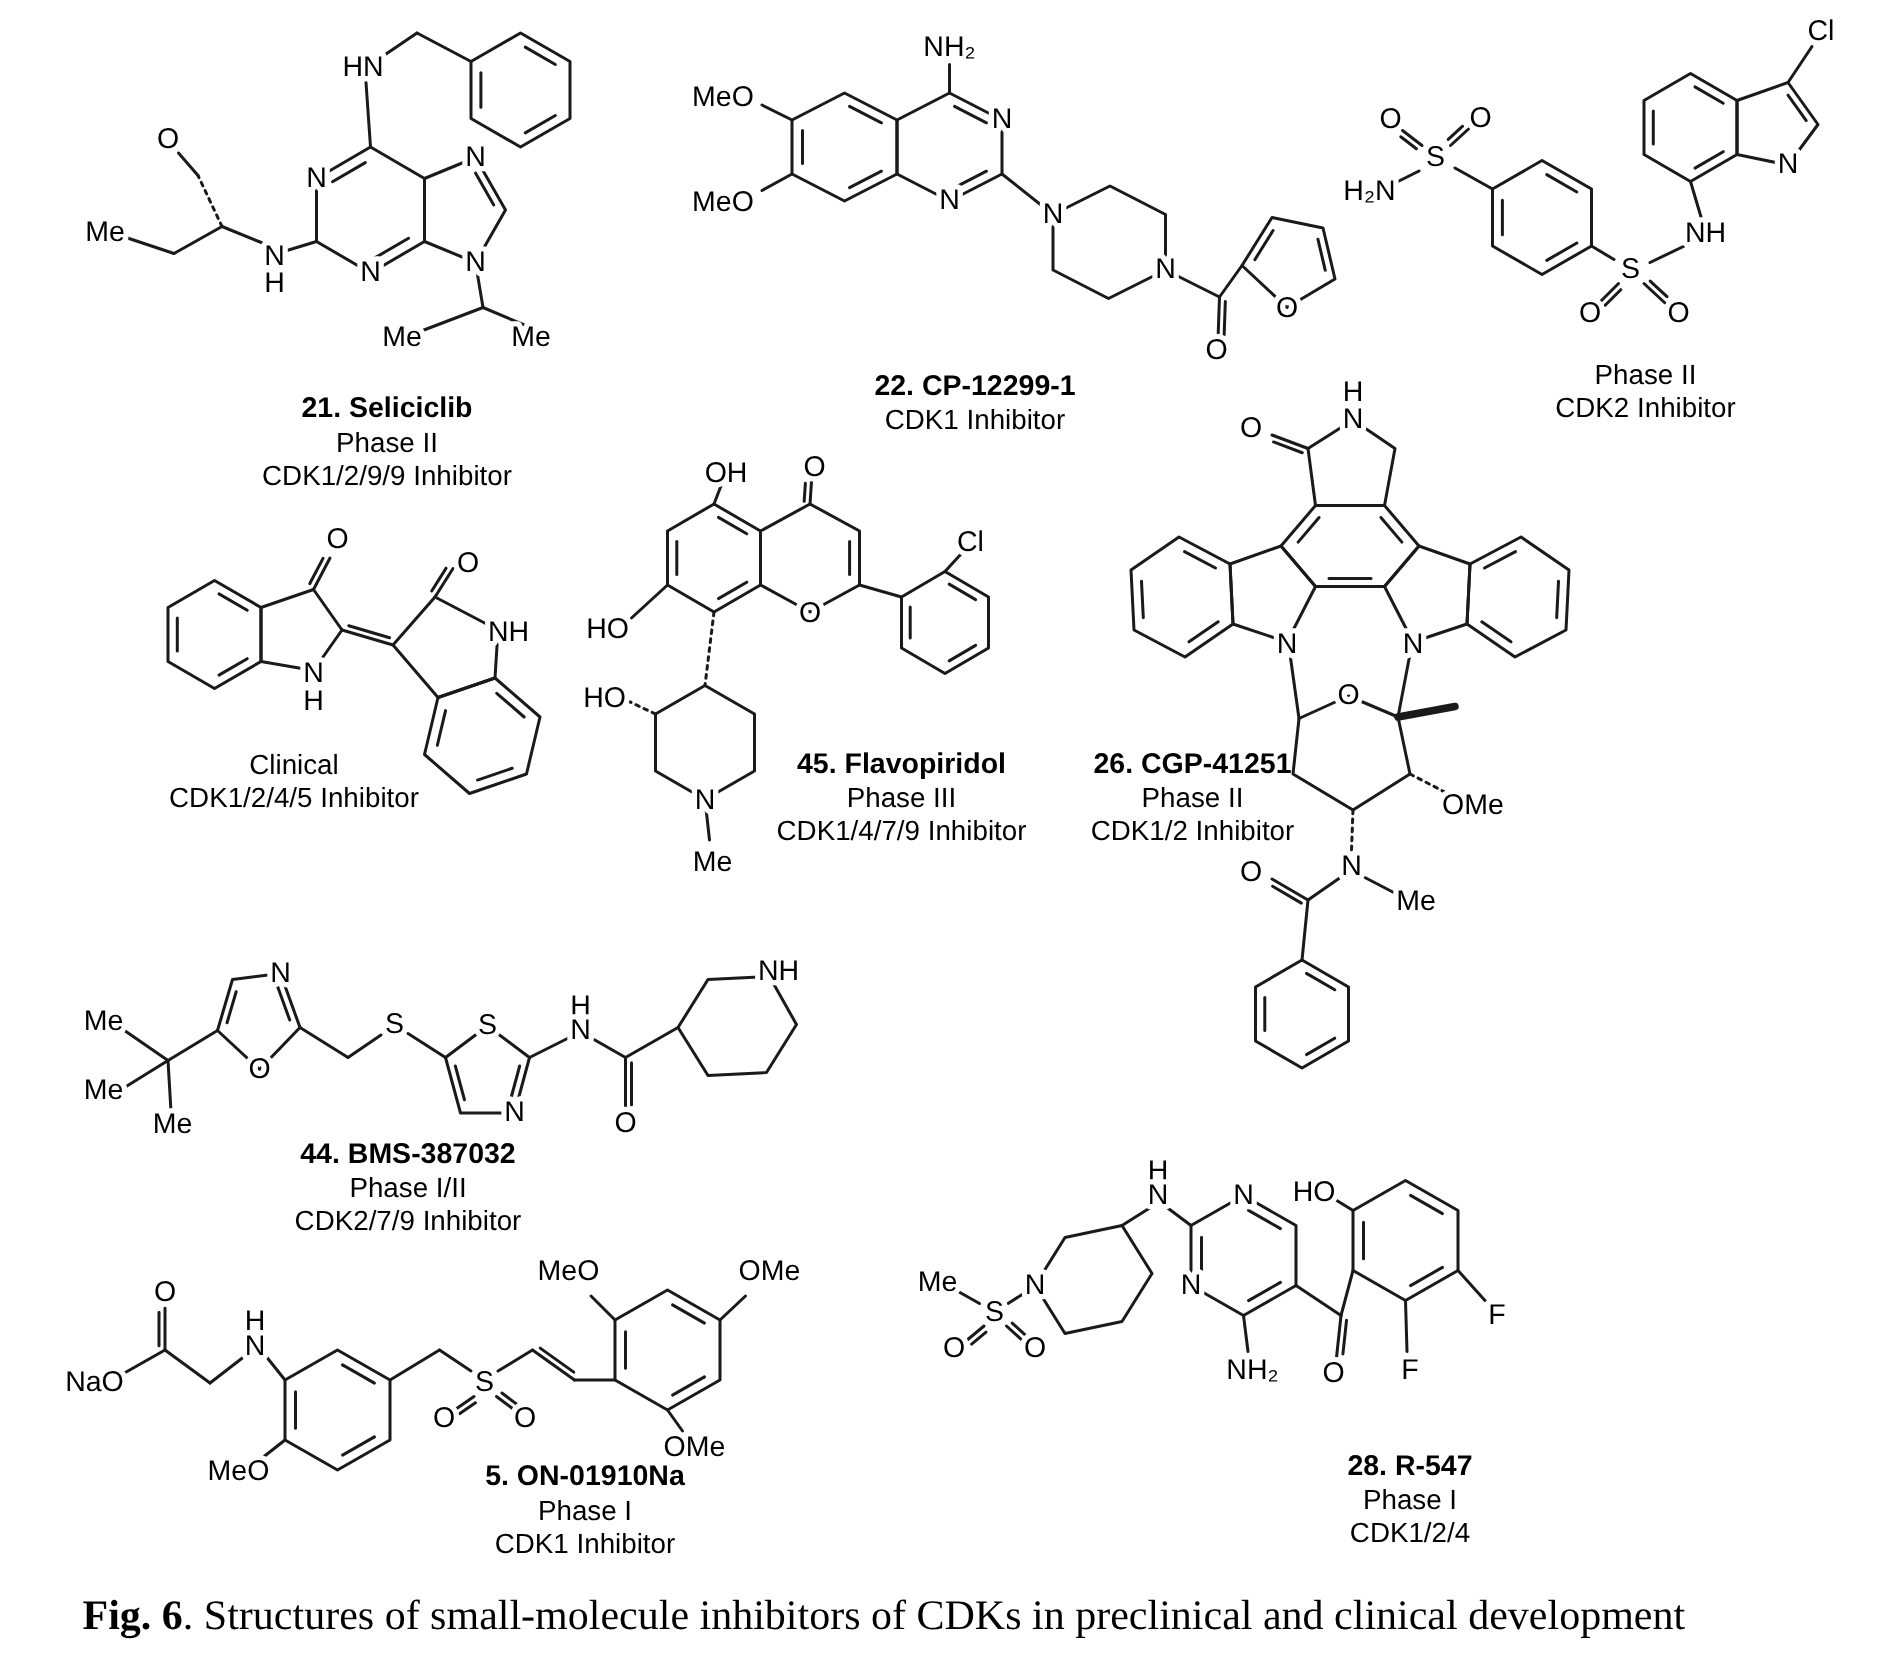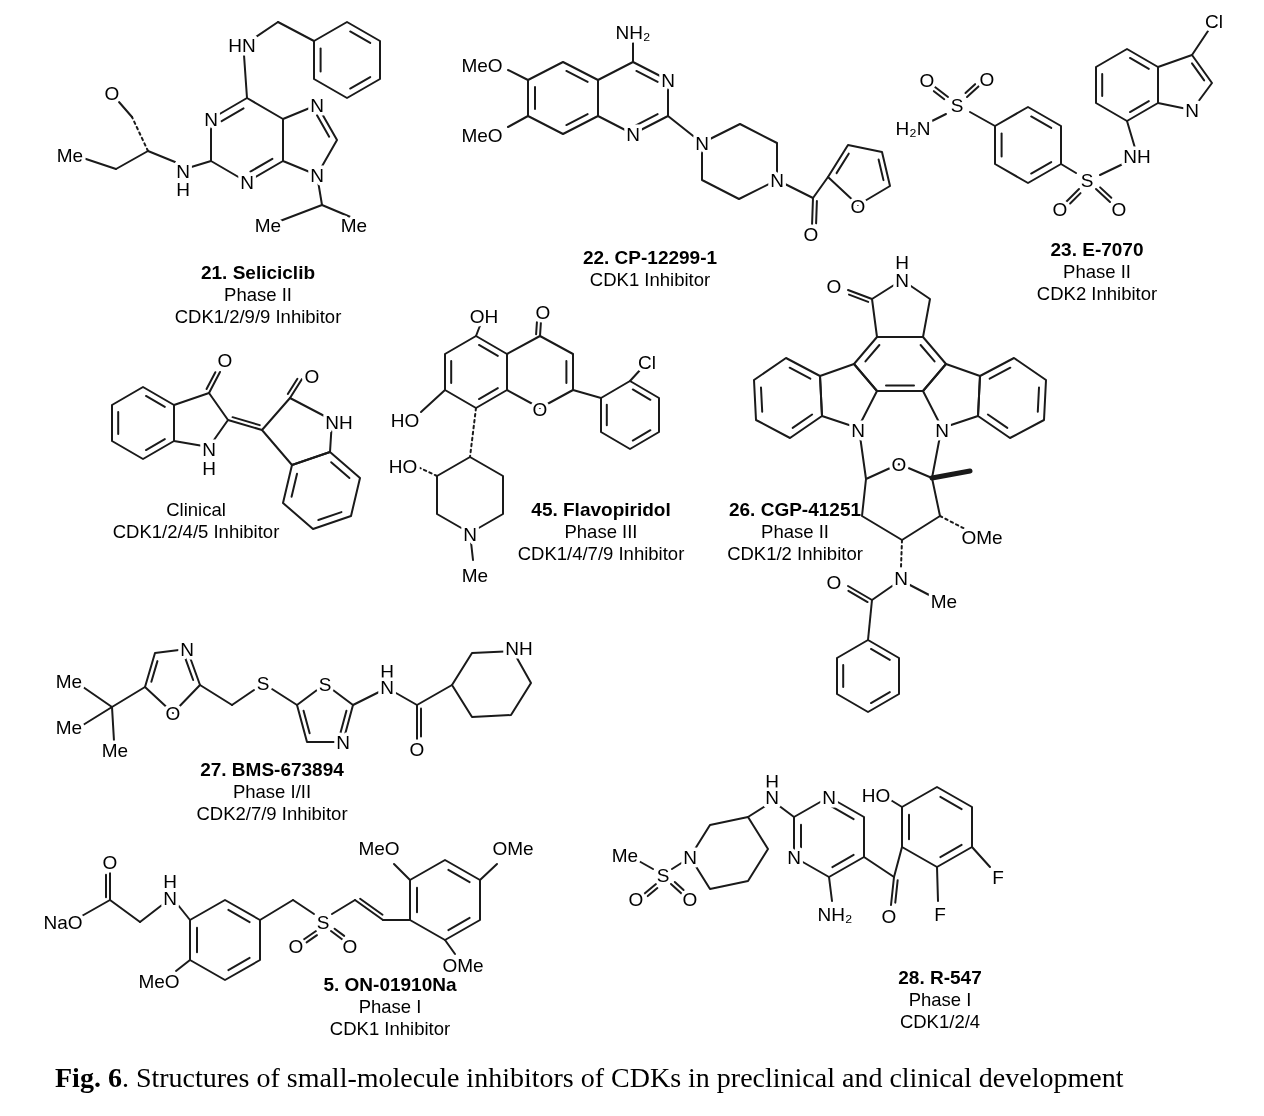--- a/index.html
+++ b/index.html
@@ -379,40 +379,39 @@
   <div class="clabel" style="left:128px;top:262px;width:260px">
     <div class="nm">21. Seliciclib</div>
     <div>Phase II</div>
     <div>CDK1/2/9/9 Inhibitor</div>
   </div>
   <div class="clabel" style="left:520px;top:247px;width:260px">
     <div class="nm">22. CP-12299-1</div>
     <div>CDK1 Inhibitor</div>
   </div>
   <div class="clabel" style="left:967px;top:239px;width:260px">
-    <div class="nm">23. E-7070</div>
     <div>Phase II</div>
     <div>CDK2 Inhibitor</div>
   </div>
   <div class="clabel" style="left:66px;top:499px;width:260px">
     <div>Clinical</div>
     <div>CDK1/2/4/5 Inhibitor</div>
   </div>
   <div class="clabel" style="left:471px;top:499px;width:260px">
     <div class="nm">45. Flavopiridol</div>
     <div>Phase III</div>
     <div>CDK1/4/7/9 Inhibitor</div>
   </div>
   <div class="clabel" style="left:665px;top:499px;width:260px">
     <div class="nm">26. CGP-41251</div>
     <div>Phase II</div>
     <div>CDK1/2 Inhibitor</div>
   </div>
   <div class="clabel" style="left:142px;top:759px;width:260px">
-    <div class="nm">27. BMS-673894</div>
+    <div class="nm">44. BMS-387032</div>
     <div>Phase I/II</div>
     <div>CDK2/7/9 Inhibitor</div>
   </div>
   <div class="clabel" style="left:260px;top:974px;width:260px">
     <div class="nm">5. ON-01910Na</div>
     <div>Phase I</div>
     <div>CDK1 Inhibitor</div>
   </div>
   <div class="clabel" style="left:810px;top:967px;width:260px">
     <div class="nm">28. R-547</div>

